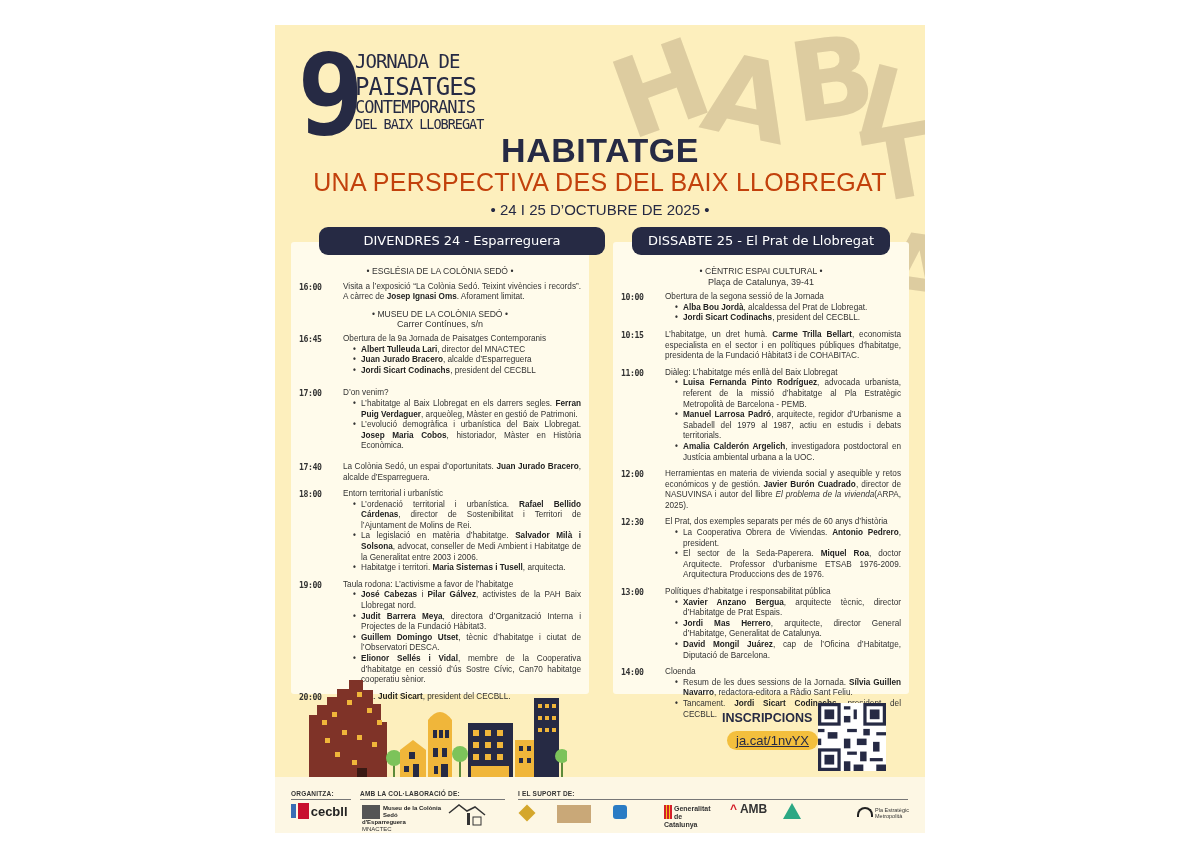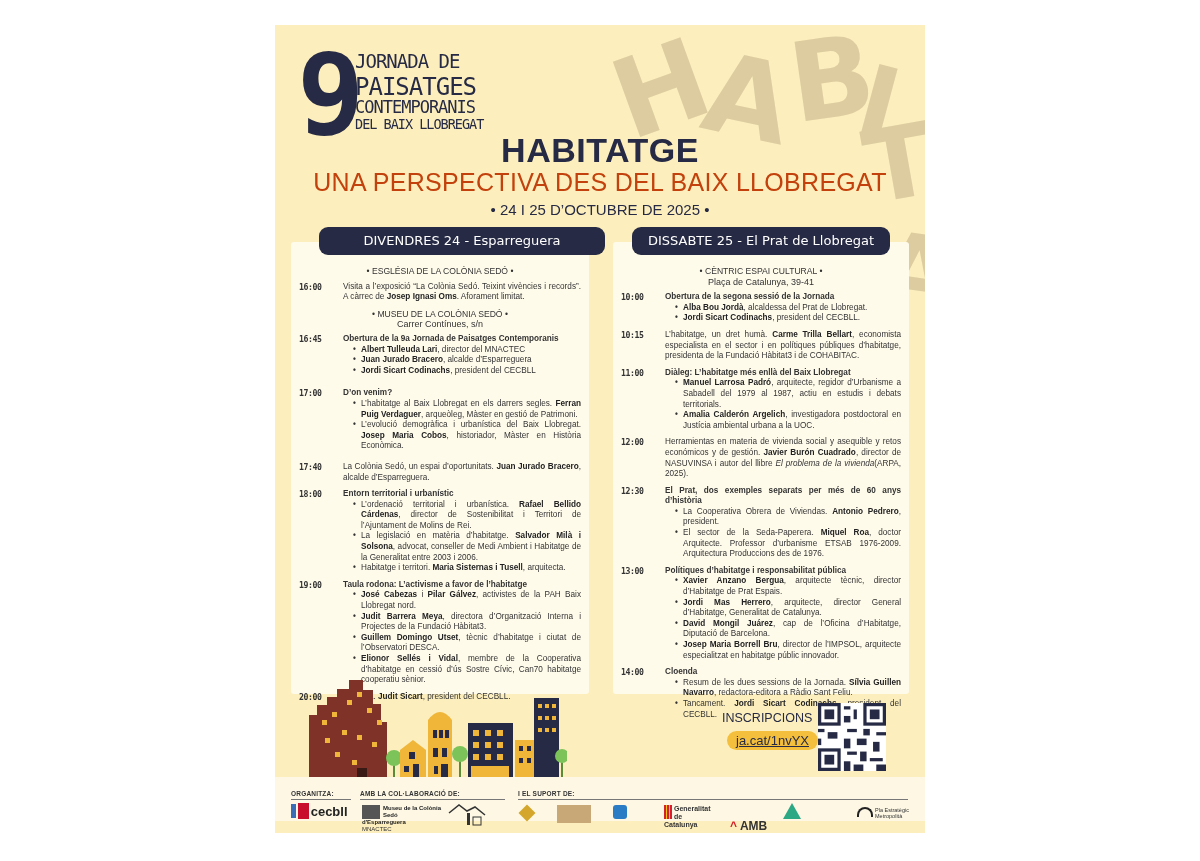--- a/index.html
+++ b/index.html
@@ -1,18 +1,18 @@
 <!DOCTYPE html>
 <html><head>
 <meta charset="utf-8">
 <style>
   html,body{margin:0;padding:0;background:#ffffff;}
   body{width:1200px;height:861px;position:relative;overflow:hidden;font-family:"Liberation Sans",sans-serif;color:#2a2a35;}
   .poster{position:absolute;left:275px;top:25px;width:650px;height:808px;background:#fdefbd;overflow:hidden;}
-  .footer{position:absolute;left:0;top:752px;width:650px;height:44px;background:#fdf7e4;}
+  .footer{position:absolute;left:0;top:752px;width:650px;height:56px;background:#fdf7e4;}
   
   .deco{position:absolute;font-family:"DejaVu Sans",sans-serif;font-weight:bold;color:#d8c79c;opacity:.85;}
   
   .nine{position:absolute;left:22px;top:20px;font-family:"DejaVu Sans Mono",monospace;font-weight:bold;font-size:112px;line-height:100px;color:#262a44;letter-spacing:-4px;}
   .jl{position:absolute;left:80px;font-family:"DejaVu Sans Mono",monospace;color:#262a44;letter-spacing:-1px;white-space:nowrap;}
   .t-main{position:absolute;left:0;width:650px;text-align:center;top:106px;font-size:34px;font-weight:bold;color:#262a44;letter-spacing:.5px;}
   .t-sub{position:absolute;left:0;width:650px;text-align:center;top:143px;font-size:25px;color:#c2410c;letter-spacing:.3px;}
   .t-date{position:absolute;left:0;width:650px;text-align:center;top:176px;font-size:15px;color:#262a44;}
   
   .panel{position:absolute;background:#fffbeb;border-radius:3px;}
@@ -20,30 +20,30 @@
   .p2{left:338px;top:217px;width:296px;height:452px;}
   .dayhead{position:absolute;top:-15px;height:28px;background:#262a44;color:#fff;border-radius:9px;font-family:"DejaVu Sans",sans-serif;font-size:13px;line-height:28px;text-align:center;}
   .p1 .dayhead{left:28px;width:286px;}
   .p2 .dayhead{left:19px;width:258px;}
   .pbody{position:absolute;left:8px;right:8px;top:22px;font-size:8.2px;line-height:10.6px;color:#333;}
   .venue{text-align:center;font-weight:normal;font-size:8.6px;margin-top:2px;}
   .addr{text-align:center;font-size:9px;margin-bottom:4px;}
   .ev{display:flex;margin:5px 0 6px 0;}
   .time{width:28px;flex:none;font-family:"DejaVu Sans Mono",monospace;font-size:8.2px;font-weight:bold;letter-spacing:-.4px;color:#333;}
   .evbody{flex:1;text-align:justify;margin-left:16px;}
-  .evtitle{font-weight:bold;}
+  .evtitle{font-weight:normal;}
   ul.bl{margin:0;padding:0 0 0 10px;list-style:none;}
   ul.bl li{position:relative;padding-left:8px;}
   ul.bl li:before{content:"•";position:absolute;left:0;font-weight:bold;}
   b{font-weight:bold;color:#222;}
   i{font-style:italic;}
   
   .town{position:absolute;left:22px;top:655px;width:270px;height:100px;}
   
-  .ins-label{position:absolute;left:447px;top:686px;font-size:12.5px;font-weight:normal;color:#262a44;}
+  .ins-label{position:absolute;left:447px;top:686px;font-size:12.5px;font-weight:bold;color:#262a44;}
   .ins-link{position:absolute;left:452px;top:706px;background:#f3bf3d;border-radius:12px;padding:2px 9px;font-size:13px;color:#262a44;text-decoration:underline;}
   .qr{position:absolute;left:543px;top:678px;width:68px;height:68px;background:#fff;}
   
   .fl{position:absolute;font-size:6.5px;font-weight:bold;color:#333;letter-spacing:.2px;}
   .fline{position:absolute;height:1px;background:#777;}
   .logo{position:absolute;font-size:6px;color:#333;line-height:7px;}
 </style>
 </head>
 <body>
 
@@ -161,20 +161,21 @@
       <div class="ev">
         <div class="time">10:15</div>
         <div class="evbody"><span>L’habitatge, un dret humà. </span><b>Carme Trilla Bellart</b><span>, economista especialista en el sector i en polítiques públiques d’habitatge, presidenta de la Fundació Hàbitat3 i de COHABITAC.</span></div>
       </div>
 
       <div class="ev">
         <div class="time">11:00</div>
         <div class="evbody">
           <div class="evtitle">Diàleg: L’habitatge més enllà del Baix Llobregat</div>
           <ul class="bl">
+            <li><b>Luisa Fernanda Pinto Rodríguez</b><span>, advocada urbanista, referent de la missió d’habitatge al Pla Estratègic Metropolità de Barcelona - PEMB.</span></li>
             <li><b>Manuel Larrosa Padró</b><span>, arquitecte, regidor d’Urbanisme a Sabadell del 1979 al 1987, actiu en estudis i debats territorials.</span></li>
             <li><b>Amalia Calderón Argelich</b><span>, investigadora postdoctoral en Justícia ambiental urbana a la UOC.</span></li>
           </ul>
         </div>
       </div>
 
       <div class="ev">
         <div class="time">12:00</div>
         <div class="evbody"><span>Herramientas en materia de vivienda social y asequible y retos económicos y de gestión. </span><b>Javier Burón Cuadrado</b><span>, director de NASUVINSA i autor del llibre </span><i>El problema de la vivienda</i><span>(ARPA, 2025).</span></div>
       </div>
@@ -191,21 +192,20 @@
       </div>
 
       <div class="ev">
         <div class="time">13:00</div>
         <div class="evbody">
           <div class="evtitle">Polítiques d’habitatge i responsabilitat pública</div>
           <ul class="bl">
             <li><b>Xavier Anzano Bergua</b><span>, arquitecte tècnic, director d’Habitatge de Prat Espais.</span></li>
             <li><b>Jordi Mas Herrero</b><span>, arquitecte, director General d’Habitatge, Generalitat de Catalunya.</span></li>
             <li><b>David Mongil Juárez</b><span>, cap de l’Oficina d’Habitatge, Diputació de Barcelona.</span></li>
-            <li><b>Josep Maria Borrell Bru</b><span>, director de l’IMPSOL, arquitecte especialitzat en habitatge públic innovador.</span></li>
           </ul>
         </div>
       </div>
 
       <div class="ev">
         <div class="time">14:00</div>
         <div class="evbody">
           <div class="evtitle">Cloenda</div>
           <ul class="bl">
             <li><span>Resum de les dues sessions de la Jornada. </span><b>Sílvia Guillen Navarro</b><span>, redactora-editora a Ràdio Sant Feliu.</span></li>
@@ -349,17 +349,17 @@
       <rect x="20" y="12" width="3" height="12" fill="#333"></rect>
         <rect x="26" y="16" width="8" height="8" fill="none" stroke="#333"></rect>
     </svg>
 
     <div class="fl" style="left:243px;top:13px;">I EL SUPORT DE:</div>
     <div class="fline" style="left:243px;top:22px;width:390px;"></div>
     <div class="logo" style="left:246px;top:30px;width:40px;"><span style="display:inline-block;width:12px;height:12px;background:#d4a72c;transform:rotate(45deg);"></span></div>
     <div class="logo" style="left:282px;top:28px;width:34px;height:18px;background:#c9a878;"></div>
     <div class="logo" style="left:338px;top:28px;"><span style="display:inline-block;width:14px;height:14px;background:#2a7cc4;border-radius:3px;"></span></div>
     <div class="logo" style="left:389px;top:28px;font-weight:bold;font-size:7px;line-height:8px;"><span style="display:inline-block;width:8px;height:14px;background:repeating-linear-gradient(90deg,#d4202a 0 2px,#f2c318 2px 3px);float:left;margin-right:2px;"></span>Generalitat<br>de Catalunya</div>
-    <div class="logo" style="left:455px;top:46px;font-weight:bold;font-size:12px;"><span style="color:#d4202a;">^</span> AMB</div>
+    <div class="logo" style="left:455px;top:29px;font-weight:bold;font-size:12px;"><span style="color:#d4202a;">^</span> AMB</div>
     <div class="logo" style="left:508px;top:26px;"><span style="display:inline-block;width:0;height:0;border-left:9px solid transparent;border-right:9px solid transparent;border-bottom:16px solid #2ca884;"></span></div>
     <div class="logo" style="left:582px;top:30px;font-size:5.5px;line-height:6px;"><span style="display:inline-block;width:12px;height:8px;border:2px solid #222;border-bottom:none;border-radius:8px 8px 0 0;float:left;margin-right:2px;"></span>Pla Estratègic<br>Metropolità</div>
   </div>
 </div>
 
 </body></html>

